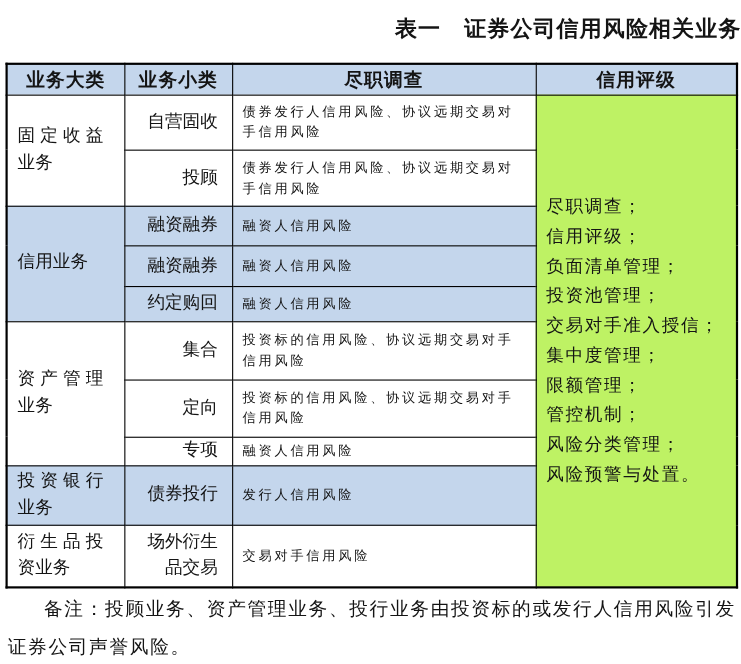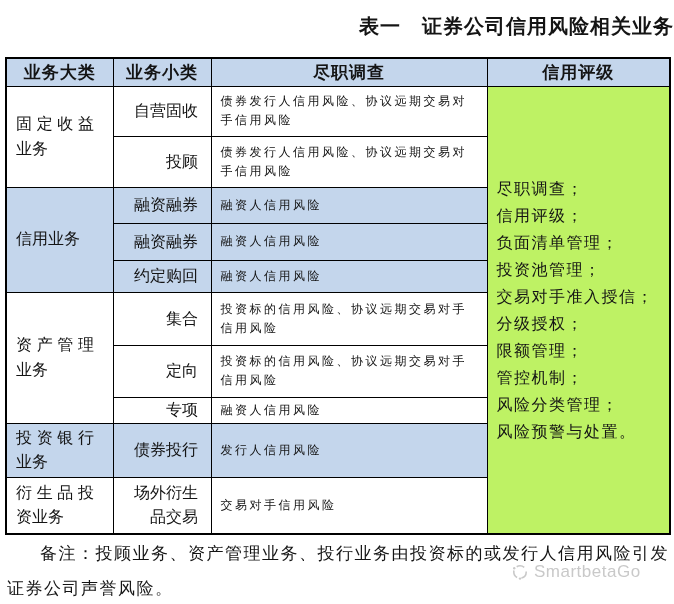--- a/index.html
+++ b/index.html
@@ -86,21 +86,21 @@
       </td>
       <td class="risk">
         <div class="risk-inner">债券发行人信用风险、协议远期交易对手信用风险</div>
       </td>
       <td class="controls" rowspan="10">
         <div class="ctrl-line">尽职调查；</div>
         <div class="ctrl-line">信用评级；</div>
         <div class="ctrl-line">负面清单管理；</div>
         <div class="ctrl-line">投资池管理；</div>
         <div class="ctrl-line">交易对手准入授信；</div>
-        <div class="ctrl-line">分级授权；</div>
+        <div class="ctrl-line">集中度管理；</div>
         <div class="ctrl-line">限额管理；</div>
         <div class="ctrl-line">管控机制；</div>
         <div class="ctrl-line">风险分类管理；</div>
         <div class="ctrl-line">风险预警与处置。</div>
       </td>
     </tr>
     <tr style="height:51px">
       <td class="sub">
         <div class="sub-inner">投顾</div>
       </td>
@@ -186,22 +186,14 @@
       </td>
       <td class="risk">
         <div class="risk-inner">交易对手信用风险</div>
       </td>
     </tr>
   </tbody>
     </table>
 
   <div class="note">备注：投顾业务、资产管理业务、投行业务由投资标的或发行人信用风险引发证券公司声誉风险。</div>
 
-  <div class="watermark">
-    <svg width="18" height="18" viewBox="0 0 18 18">
-      <circle cx="9" cy="9" r="6.2" fill="none" stroke="#c9c9c9" stroke-width="1.6" stroke-dasharray="8 4.5"></circle>
-      <circle cx="3.2" cy="5.2" r="1.2" fill="#c9c9c9"></circle>
-      <circle cx="9" cy="15.6" r="1.2" fill="#c9c9c9"></circle>
-    </svg>
-    <span>SmartbetaGo</span>
-  </div>
 
 </div>
 
 </body></html>

